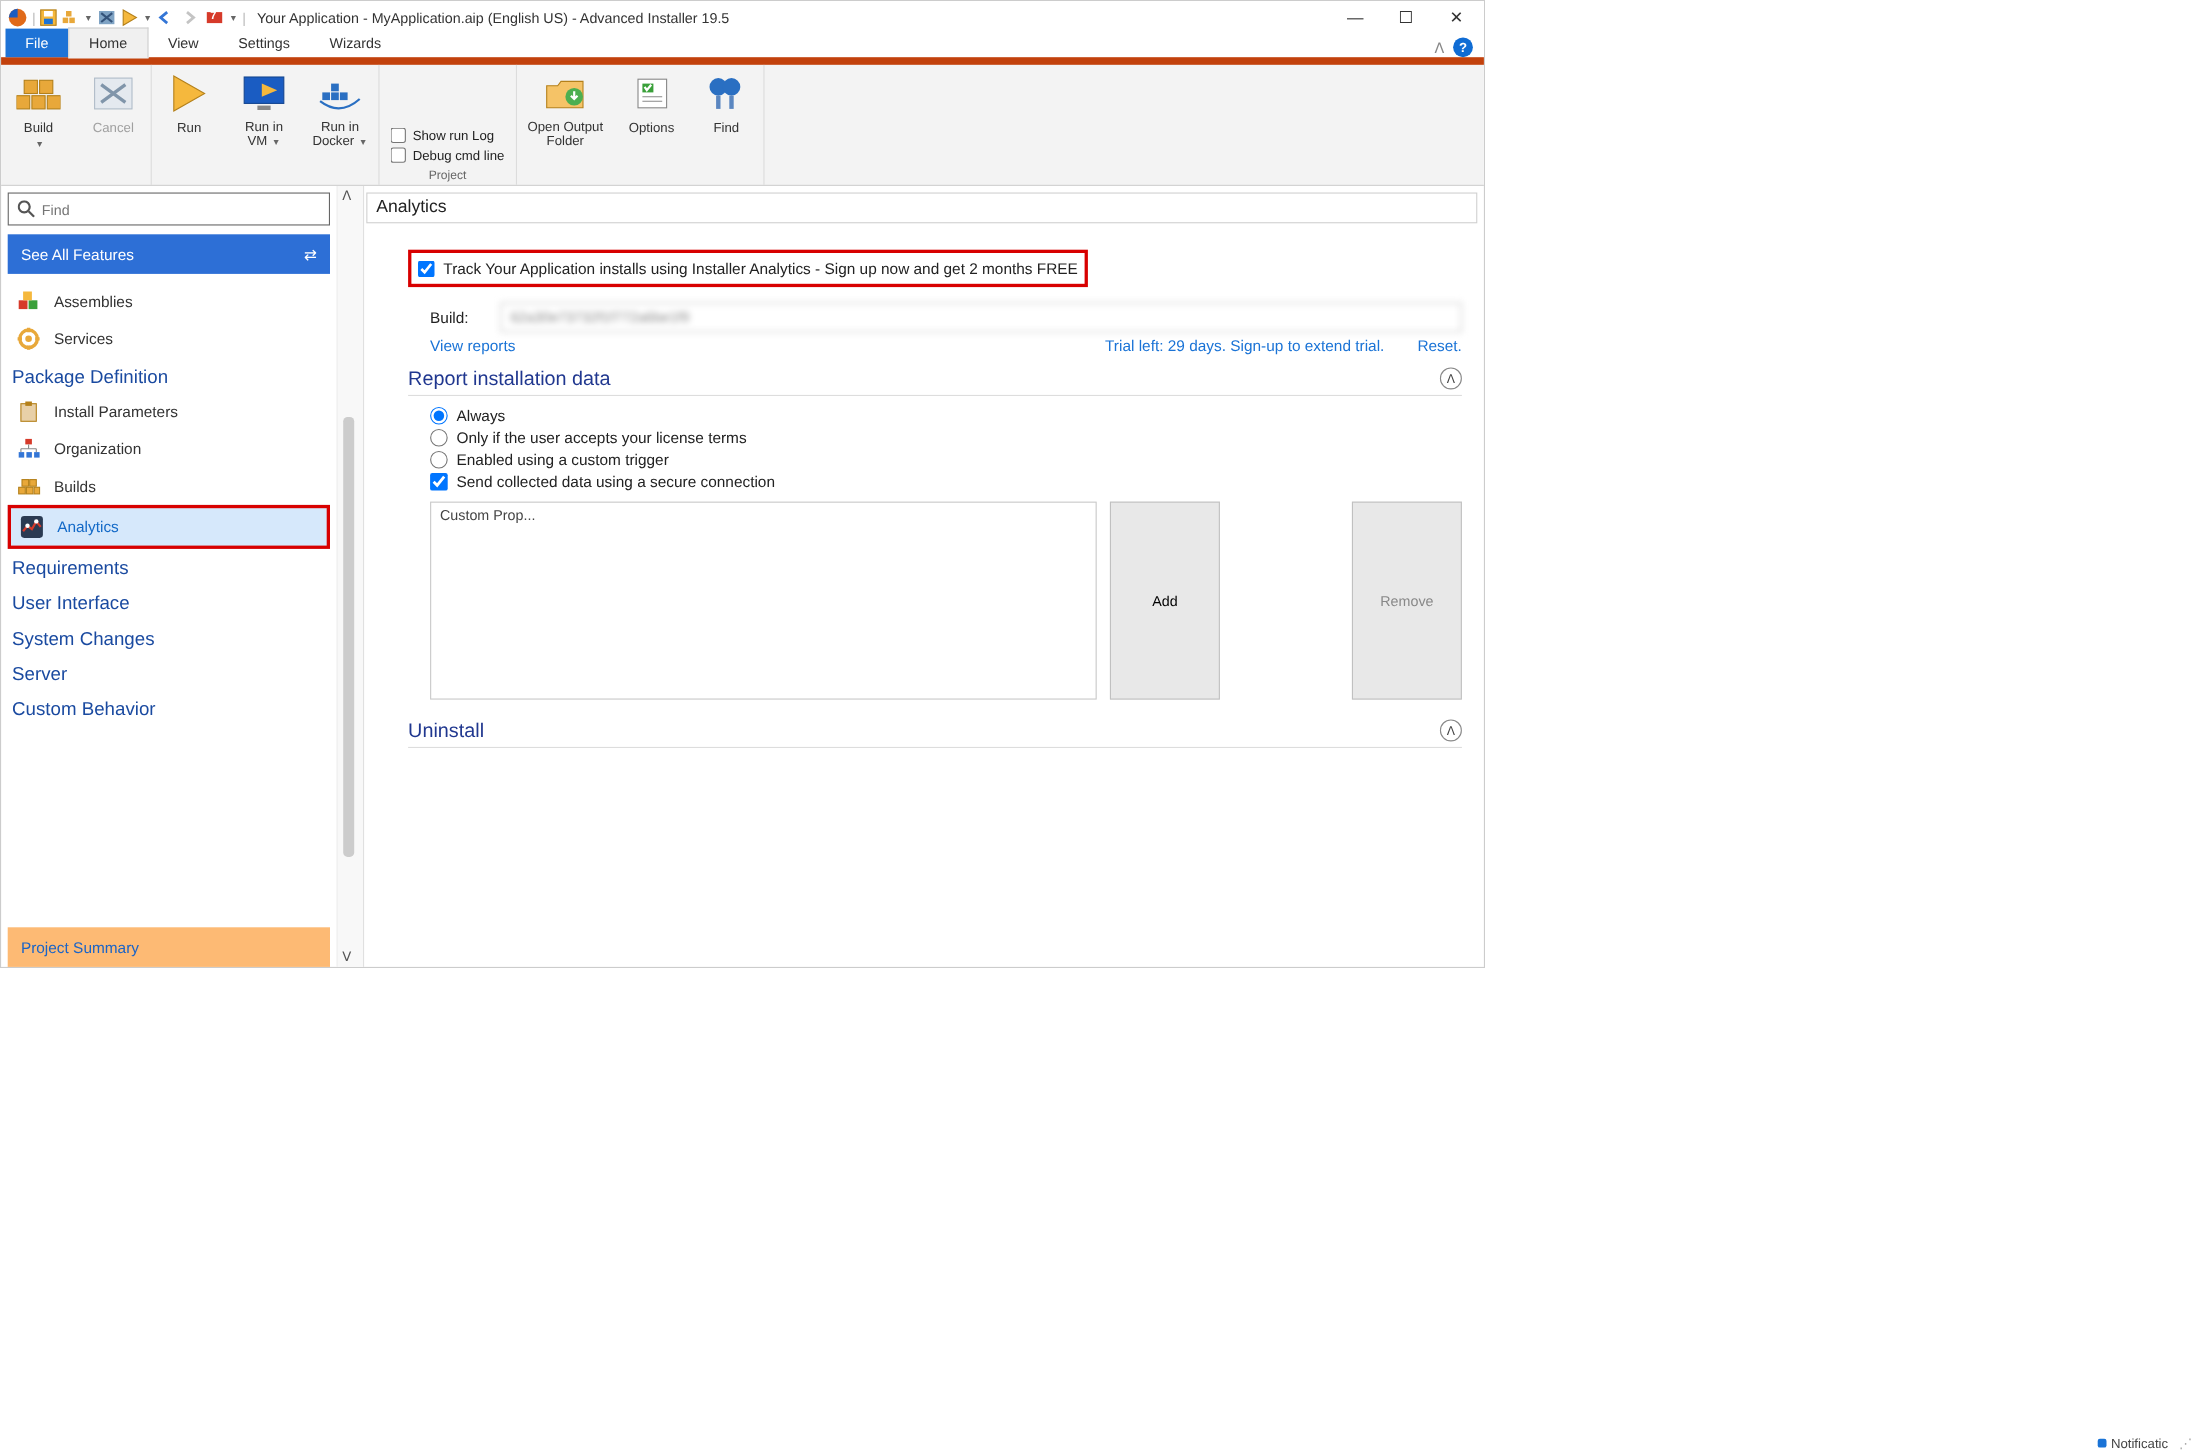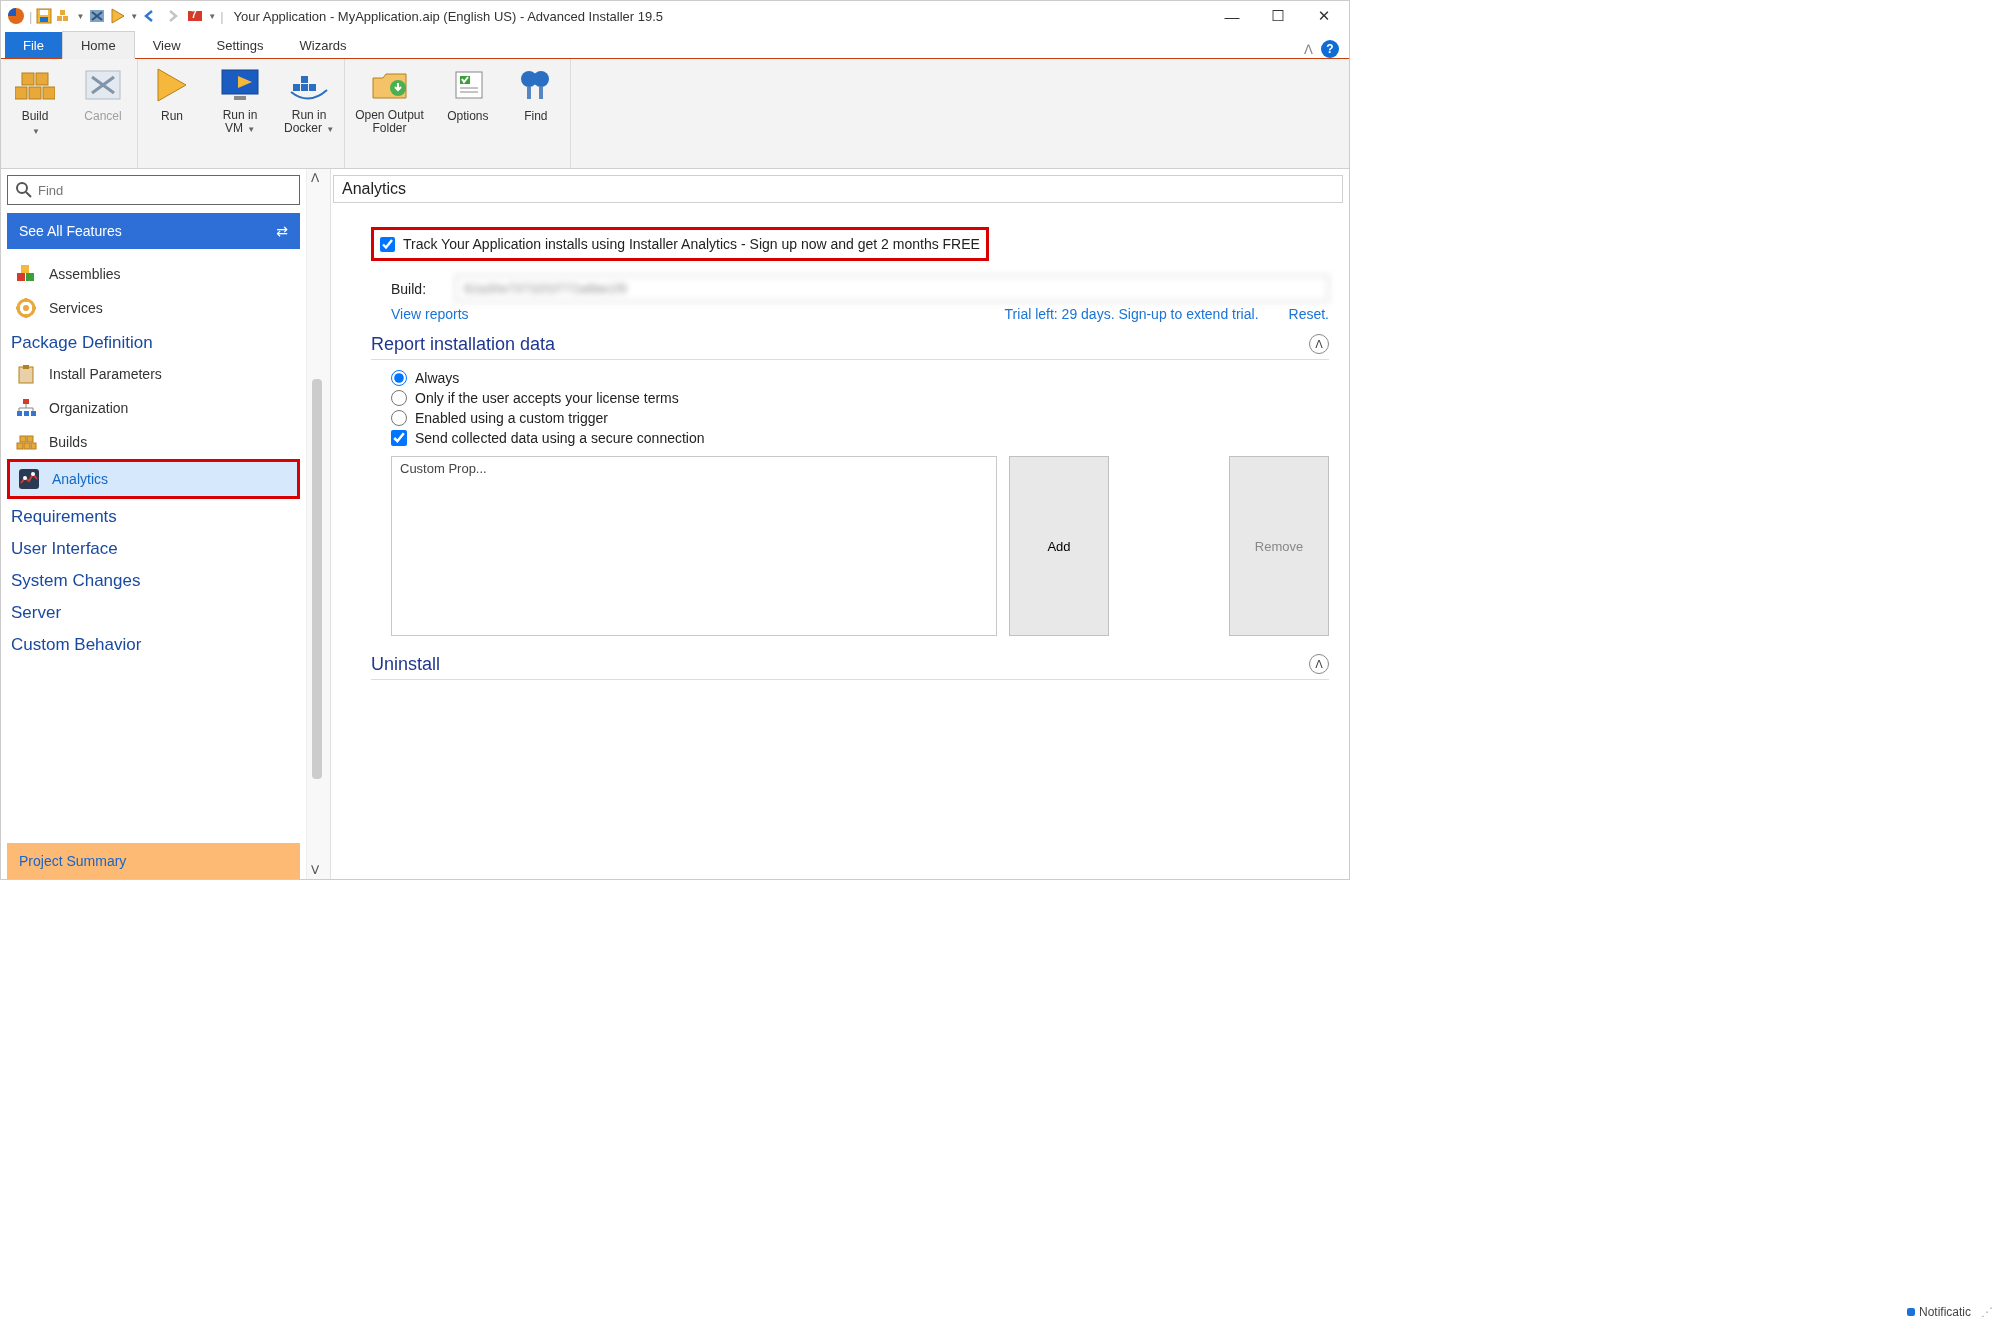--- a/index.html
+++ b/index.html
@@ -8,21 +8,21 @@
 
   
   .titlebar { height: 30px; display: flex; align-items: center; padding: 0 6px; background: #fff; }
   .titlebar .qat { display:flex; align-items:center; gap:4px; }
   .titlebar .qat svg, .titlebar .qat .qicon { display:block; }
   .titlebar .title-text { margin-left: 10px; font-size: 13px; color:#333; flex:1; }
   .titlebar .win-controls { display:flex; gap:20px; margin-right:6px; align-items:center; }
   .titlebar .win-controls .wbtn { width:26px; height:20px; display:flex; align-items:center; justify-content:center; cursor:pointer; color:#333; font-size:15px; }
 
   
-  .ribbon-tabs { height: 28px; display:flex; align-items:flex-end; border-bottom:1px solid #c2410c; background:#fff; padding-left:4px; }
+  .ribbon-tabs { height: 28px; display:flex; align-items:flex-end; border-bottom:7px solid #c2410c; background:#fff; padding-left:4px; }
   .ribbon-tabs .tab { padding: 6px 18px 5px; font-size:13px; color:#333; cursor:pointer; }
   .ribbon-tabs .tab.file { background:#1e73d6; color:#fff; }
   .ribbon-tabs .tab.active { background:#f0f0f0; border:1px solid #d0d0d0; border-bottom:1px solid #f0f0f0; margin-bottom:-1px; }
   .ribbon-tabs .ribbon-right { margin-left:auto; display:flex; align-items:center; gap:8px; padding-right:10px; }
   .help-circle { width:18px; height:18px; border-radius:50%; background:#0f6cd4; color:#fff; display:flex; align-items:center; justify-content:center; font-size:12px; font-weight:bold; }
 
   
   .ribbon { height:110px; background:#f3f3f3; border-bottom:1px solid #d0d0d0; display:flex; }
   .ribbon .group { display:flex; flex-direction:column; justify-content:space-between; padding:6px 10px 2px; border-right:1px solid #dcdcdc; }
   .ribbon .group .btnrow { display:flex; gap:20px; }
@@ -224,20 +224,33 @@
                 <rect x="20" y="16" width="7" height="7" fill="#2a6fc2"></rect>
                 <rect x="12" y="8" width="7" height="7" fill="#2a6fc2"></rect>
                 <path d="M2 24 q18 14 36 -2" stroke="#2a6fc2" fill="none" stroke-width="2"></path>
               </svg>
             </div>
           <span class="multiline-label"><span>Run in
 Docker</span><span class="drop-caret"> ▼</span></span>
         </div>
       </div>
     </div>
+    <div class="group" style="justify-content:flex-end">
+      <div>
+        <label class="checkrow">
+            <input type="checkbox" style="">
+            <span>Show run Log</span>
+          </label>
+        <label class="checkrow">
+            <input type="checkbox" style="">
+            <span>Debug cmd line</span>
+          </label>
+      </div>
+      <div class="group-label">Project</div>
+    </div>
     <div class="group">
       <div class="btnrow">
         <div class="bigbtn">
           <div class="ico">
               <svg width="40" height="34">
                 <path d="M3 10 L13 10 L16 6 L36 6 L36 30 L3 30 Z" fill="#f5c367" stroke="#b4801a"></path>
                 <circle cx="28" cy="20" r="8" fill="#4caf50"></circle>
                 <path d="M28 15 l0 6 M25 19 l3 3 l3 -3" stroke="#fff" stroke-width="2" fill="none"></path>
               </svg>
             </div>

